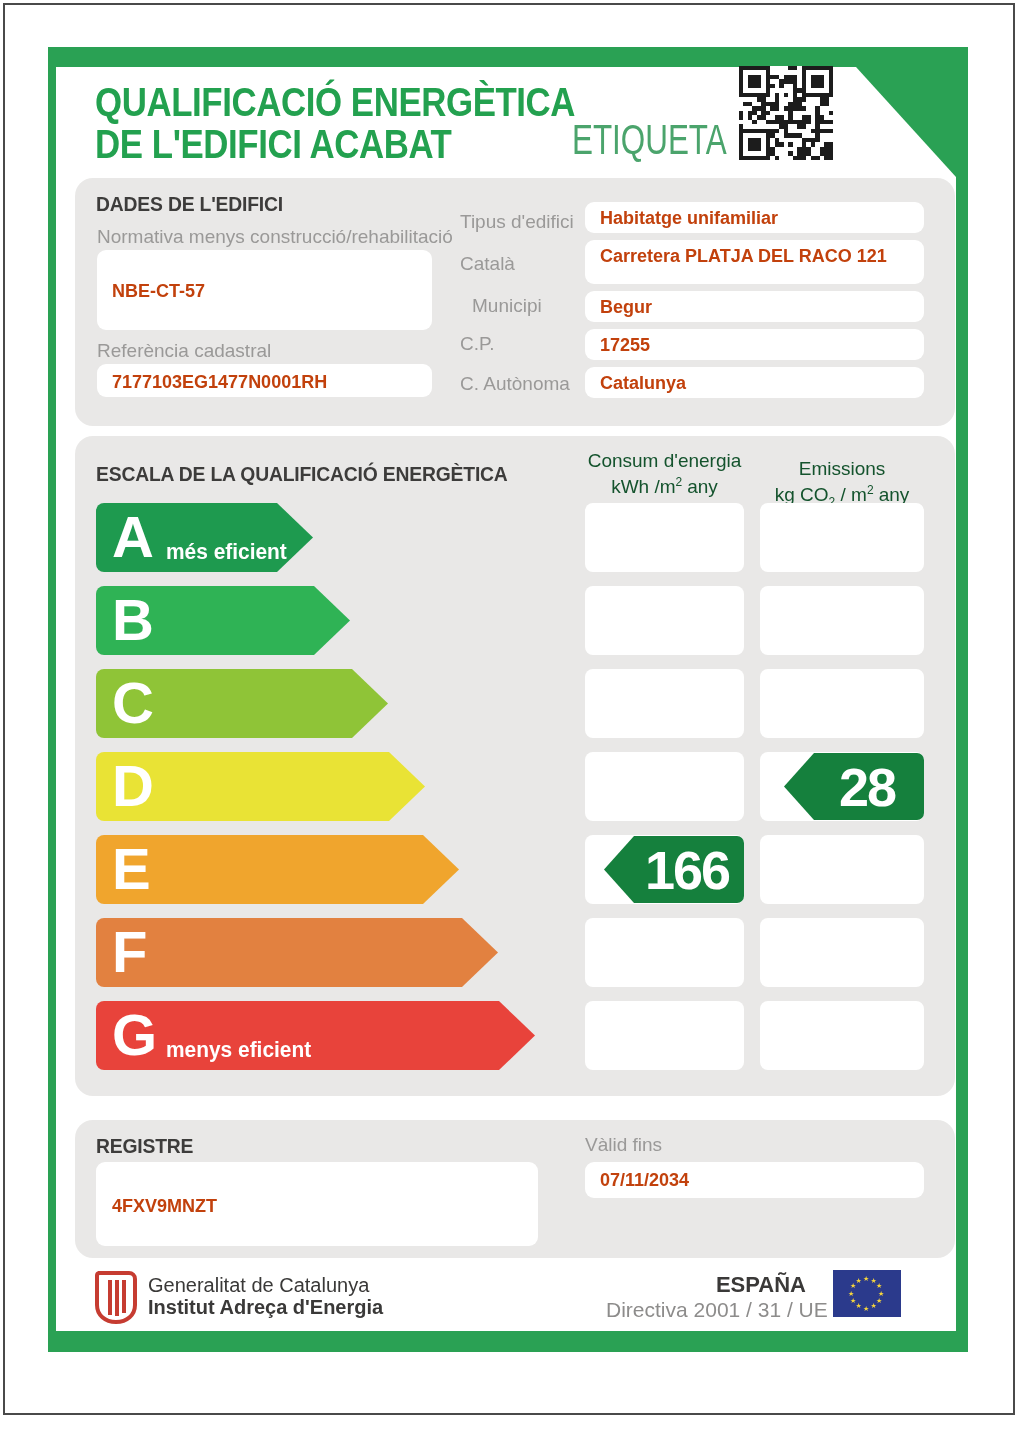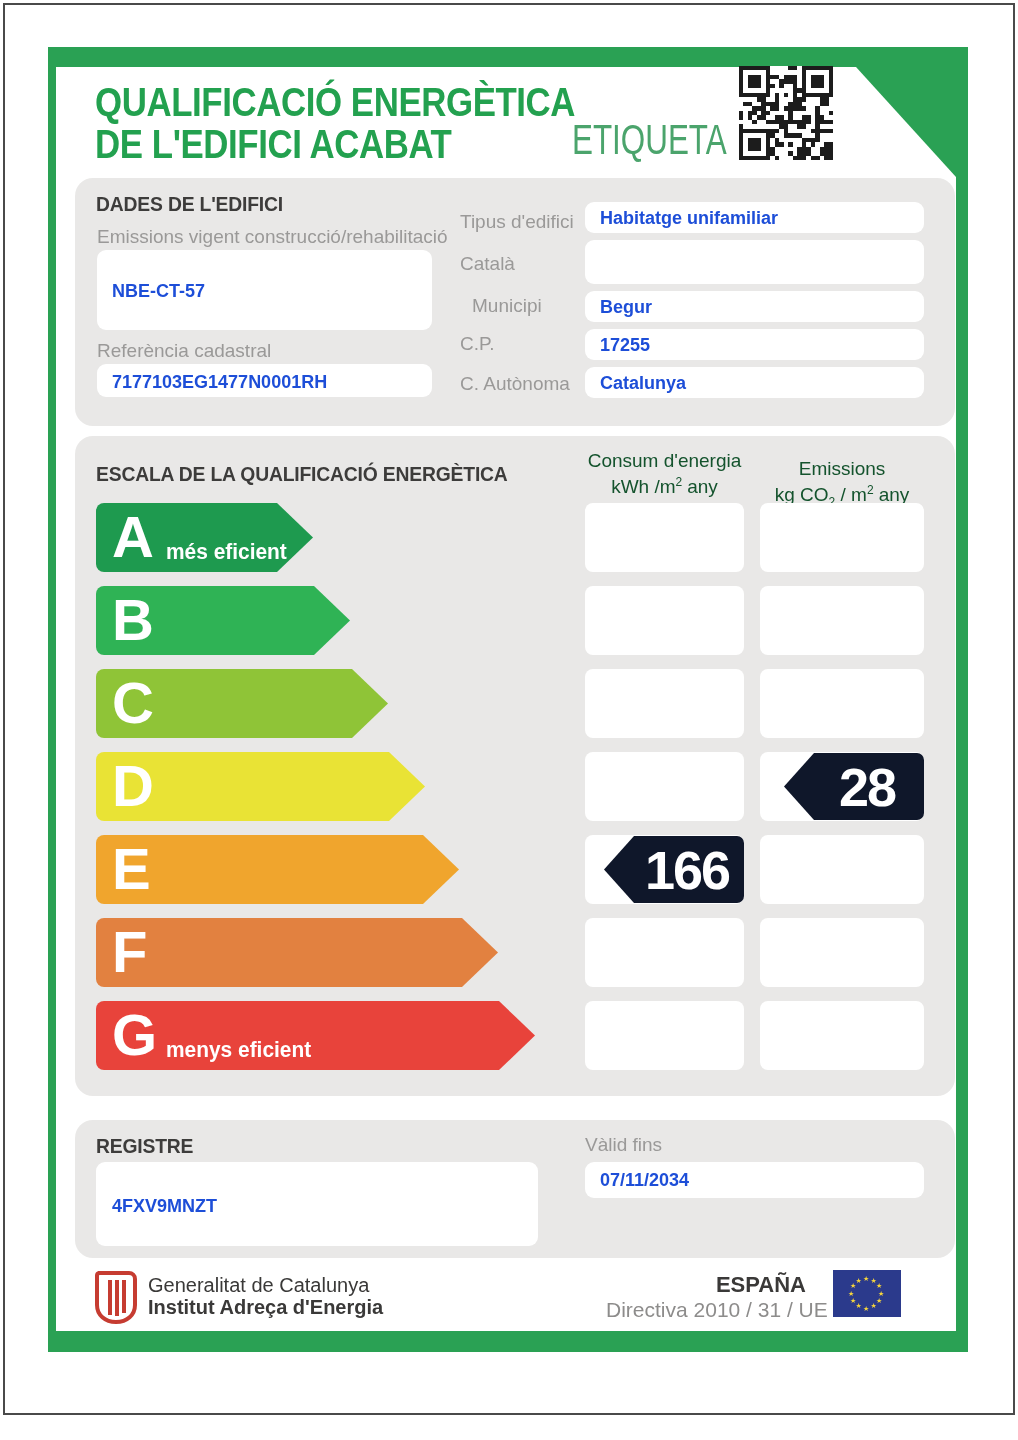--- a/index.html
+++ b/index.html
@@ -17,32 +17,32 @@
   .title-line{position:absolute;font-weight:bold;font-size:41px;line-height:1;color:var(--title-green);
     transform:scaleX(.85);transform-origin:left top;letter-spacing:-.5px;white-space:nowrap;}
   #etiqueta{position:absolute;font-size:43px;line-height:1;color:var(--etq-green);font-weight:400;
     transform:scaleX(.73);transform-origin:left top;white-space:nowrap;}
   
   .panel{position:absolute;background:#e9e8e7;border-radius:18px;}
   .section-title{position:absolute;font-weight:bold;font-size:21px;color:#3d3c3b;
     transform:scaleX(.92);transform-origin:left top;white-space:nowrap;letter-spacing:-.2px;}
   .g-label{position:absolute;font-size:19px;color:#9a9998;white-space:nowrap;}
   .value-box{position:absolute;background:#ffffff;border-radius:9px;}
-  .value-text{position:absolute;font-weight:bold;font-size:18px;color:#1d4ed8;white-space:nowrap;}
+  .value-text{position:absolute;font-weight:bold;font-size:18px;color:#c2410c;white-space:nowrap;}
   
   .col-head{position:absolute;text-align:center;color:#14532d;font-size:19px;line-height:1.35;}
   .col-head sup,.col-head sub{font-size:12px;}
   .unit-suffix{margin-left:5px;}
   
   .cell{position:absolute;background:#ffffff;border-radius:8px;}
   .arrow{position:absolute;border-radius:8px;}
   .arrow-letter{position:absolute;left:16px;top:2px;color:#fff;font-weight:bold;font-size:58px;line-height:64px;}
   .arrow-note{position:absolute;left:70px;bottom:7px;color:#fff;font-weight:bold;font-size:22px;white-space:nowrap;
     transform:scaleX(.95);transform-origin:left bottom;}
-  .val-arrow{position:absolute;background:#0f172a;color:#fff;font-weight:bold;font-size:54px;
+  .val-arrow{position:absolute;background:#15803d;color:#fff;font-weight:bold;font-size:54px;
     display:flex;align-items:center;justify-content:center;letter-spacing:-2px;
     clip-path:polygon(30px 0,100% 0,100% 100%,30px 100%,0 50%);padding-left:26px;box-sizing:border-box;
     border-radius:0 7px 7px 0;}
   
   
   .footer-text{position:absolute;font-size:20px;color:#3a3938;white-space:nowrap;}
   .bold{font-weight:bold;}
   .right-al{text-align:right;}
   #eu-flag{position:absolute;background:#2b3a8c;}
   .eu-star{position:absolute;color:#f5d43c;font-size:7px;line-height:7px;}
@@ -301,38 +301,39 @@
       <rect x="14" y="20" width="1" height="1" fill="#1c1c1c"></rect>
       <rect x="16" y="20" width="1" height="1" fill="#1c1c1c"></rect>
       <rect x="17" y="20" width="1" height="1" fill="#1c1c1c"></rect>
       <rect x="19" y="20" width="1" height="1" fill="#1c1c1c"></rect>
       <rect x="20" y="20" width="1" height="1" fill="#1c1c1c"></rect>
     </svg>
 
   <div class="panel" style="left:75px;top:178px;width:880px;height:248px;"></div>
   <div class="section-title" style="left:96px;top:192px;">DADES DE L'EDIFICI</div>
 
-  <div class="g-label" style="left:97px;top:226px;">Emissions vigent construcció/rehabilitació</div>
+  <div class="g-label" style="left:97px;top:226px;">Normativa menys construcció/rehabilitació</div>
   <div class="value-box" style="left:97px;top:250px;width:335px;height:80px;"></div>
   <div class="value-text" style="left:112px;top:281px;">NBE-CT-57</div>
 
   <div class="g-label" style="left:97px;top:340px;text-align:right;">Referència cadastral</div>
   <div class="value-box" style="left:97px;top:364px;width:335px;height:33px;"></div>
   <div class="value-text" style="left:112px;top:372px;">7177103EG1477N0001RH</div>
 
   <div class="g-label" style="left:460px;top:211px;">Tipus d'edifici</div>
   <div class="g-label" style="left:460px;top:253px;">Català</div>
   <div class="g-label" style="left:472px;top:295px;">Municipi</div>
   <div class="g-label" style="left:460px;top:333px;">C.P.</div>
   <div class="g-label" style="left:460px;top:373px;">C. Autònoma</div>
 
   <div class="value-box" style="left:585px;top:202px;width:339px;height:31px;"></div>
   <div class="value-text" style="left:600px;top:208px;">Habitatge unifamiliar</div>
 
   <div class="value-box" style="left:585px;top:240px;width:339px;height:44px;"></div>
+  <div class="value-text" style="left:600px;top:246px;">Carretera PLATJA DEL RACO 121</div>
 
   <div class="value-box" style="left:585px;top:291px;width:339px;height:31px;"></div>
   <div class="value-text" style="left:600px;top:297px;">Begur</div>
 
   <div class="value-box" style="left:585px;top:329px;width:339px;height:31px;"></div>
   <div class="value-text" style="left:600px;top:335px;">17255</div>
 
   <div class="value-box" style="left:585px;top:367px;width:339px;height:31px;"></div>
   <div class="value-text" style="left:600px;top:373px;">Catalunya</div>
 
@@ -402,21 +403,21 @@
   <svg class="abs" style="left:95px;top:1270px;" width="42" height="54" viewBox="0 0 42 54">
     <path d="M4 3 h30 a6 6 0 0 1 6 6 v26 c0 10 -8 17 -19 17 c-11 0 -19 -7 -19 -17 v-29 a3 3 0 0 1 2 -3 z" fill="#ffffff" stroke="#c63c31" stroke-width="4"></path>
     <rect x="13" y="10" width="4" height="35" fill="#c63c31"></rect>
     <rect x="20" y="10" width="4" height="36" fill="#c63c31"></rect>
     <rect x="27" y="10" width="4" height="33" fill="#c63c31"></rect>
   </svg>
   <div class="footer-text" style="left:148px;top:1274px;">Generalitat de Catalunya</div>
   <div class="footer-text bold" style="left:148px;top:1296px;">Institut Adreça d'Energia</div>
 
   <div class="footer-text bold right-al" style="left:606px;top:1272px;width:200px;font-size:22px;">ESPAÑA</div>
-  <div class="footer-text right-al" style="left:606px;top:1298px;width:200px;color:#8d8c8b;font-size:21px;">Directiva 2010 / 31 / UE</div>
+  <div class="footer-text right-al" style="left:606px;top:1298px;width:200px;color:#8d8c8b;font-size:21px;">Directiva 2001 / 31 / UE</div>
 
   <div id="eu-flag" style="left:833px;top:1270px;width:68px;height:47px;">
       <span class="eu-star" style="left: 30px; top: 4.5px;">★</span>
       <span class="eu-star" style="left: 37.5px; top: 6.50962px;">★</span>
       <span class="eu-star" style="left: 42.9904px; top: 12px;">★</span>
       <span class="eu-star" style="left: 45px; top: 19.5px;">★</span>
       <span class="eu-star" style="left: 42.9904px; top: 27px;">★</span>
       <span class="eu-star" style="left: 37.5px; top: 32.4904px;">★</span>
       <span class="eu-star" style="left: 30px; top: 34.5px;">★</span>
       <span class="eu-star" style="left: 22.5px; top: 32.4904px;">★</span>

